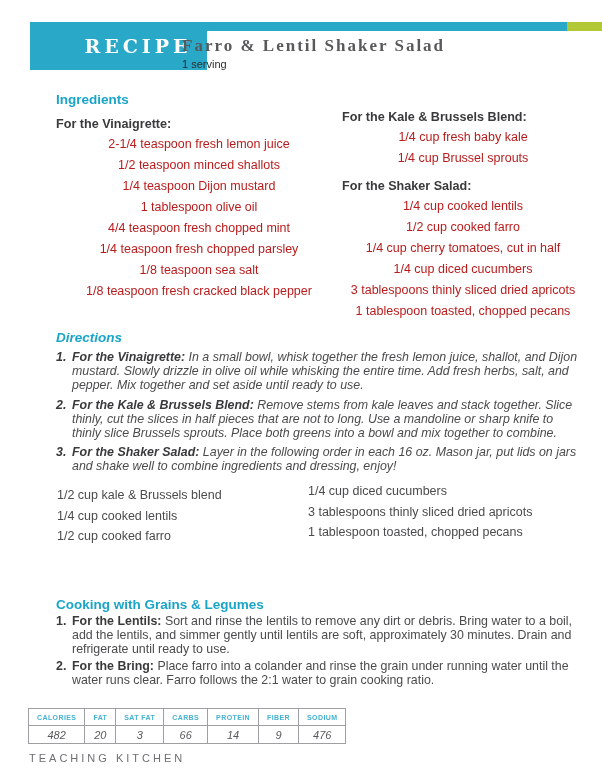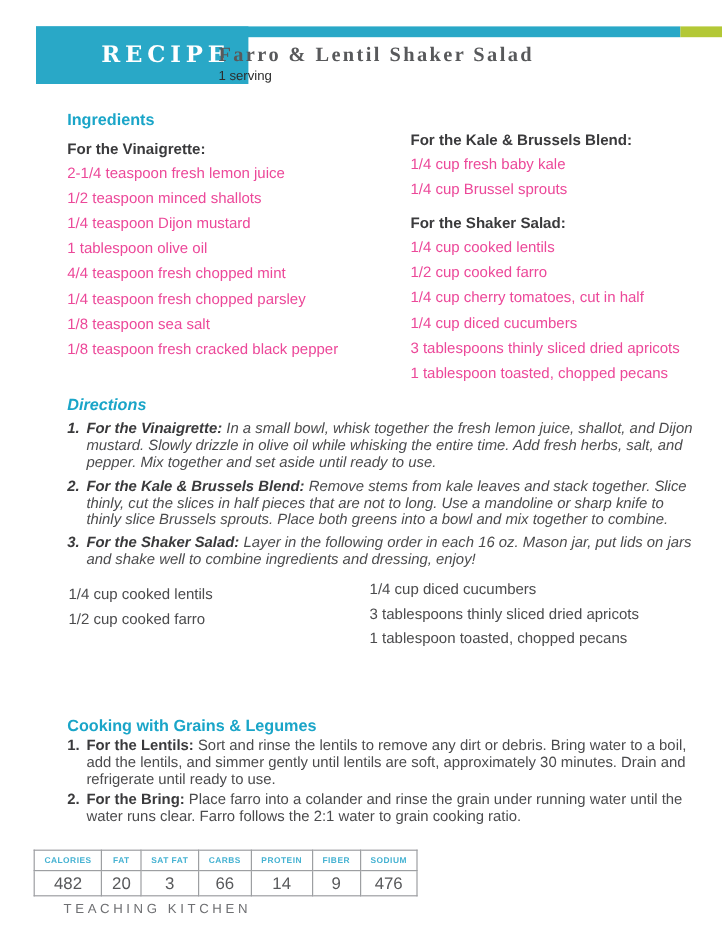--- a/index.html
+++ b/index.html
@@ -34,21 +34,21 @@
   
   .sec-ingredients { top:92px; }
   .ing-cols { display:flex; align-items:flex-start; }
   .col-l { width:286px; flex:none; }
   .col-r { flex:1; }
   .group-title { font-weight:700; font-size:12.6px; color:#3a3a3c; }
   .gt-left { margin-top:10px; }
   .gt-first { margin-top:3px; }
   .gt-second { margin-top:10px; }
   .ing-list { margin-top:3px; }
-  .ing-item { font-size:12.5px; line-height:21px; color:#ec4899; }
+  .ing-item { font-size:12.5px; line-height:21px; color:#b91c1c;text-align:center; }
 
   
   .sec-directions { top:330px;font-style:italic; }
   .sec-cooking { top:597px; }
   .steps { list-style:none; margin:4px 0 0 0; padding:0; }
   .steps-tight { margin-top:2px; }
   .step {
     position:relative; padding-left:16px; margin-top:5px;
     font-size:12.4px; line-height:14.2px; max-width:556px; color:#4b4b4d;
   }
@@ -59,24 +59,24 @@
   
   .sec-layering { position:absolute; left:57px; top:481px; right:18px; display:flex; align-items:flex-start; }
   .lay-col-l { width:251px; flex:none; padding-top:4px; }
   .lay-col-r { flex:1; }
   .lay-item { font-size:12.5px; line-height:20.5px; color:#4b4b4d; }
 
   
   .nutrition { position:absolute; left:28px; top:708px; border-collapse:collapse; }
   .nutrition th, .nutrition td { border:1px solid #9d9fa2; text-align:center; }
   .nutrition th { font-size:7px; font-weight:700; letter-spacing:.4px; color:#45b2d2; padding:5px 8px 4px; }
-  .nutrition td { font-size:14px; color:#58595b; padding:2px 8px; height:13px; }
-
-  
-  .brand { position:absolute; left:29px; top:752px; font-size:11px; letter-spacing:3px; color:#6e6f72;margin-left:24px; }
+  .nutrition td { font-size:11px; color:#58595b; padding:2px 8px; height:13px;font-style:italic; }
+
+  
+  .brand { position:absolute; left:29px; top:752px; font-size:11px; letter-spacing:3px; color:#6e6f72; }
 </style>
 </head>
 <body>
 
 <div class="page">
 
   <div class="strip">
     <div class="strip-cyan"></div>
     <div class="strip-green"></div>
   </div>
@@ -144,20 +144,21 @@
           <span class="step-num">3.</span>
           <span class="step-lead">For the Shaker Salad:</span>
           <span class="step-text">Layer in the following order in each 16 oz. Mason jar, put lids on jars and shake well to combine ingredients and dressing, enjoy!</span>
         </li>
       </ol>
   </div>
 
   <div class="sec-layering">
     <div class="lay-col-l">
 
+    <div class="lay-item">1/2 cup kale &amp; Brussels blend</div>
         <div class="lay-item">1/4 cup cooked lentils</div>
         <div class="lay-item">1/2 cup cooked farro</div>
       </div>
     <div class="lay-col-r">
 
         <div class="lay-item">1/4 cup diced cucumbers</div>
         <div class="lay-item">3 tablespoons thinly sliced dried apricots</div>
         <div class="lay-item">1 tablespoon toasted, chopped pecans</div>
       </div>
   </div>

